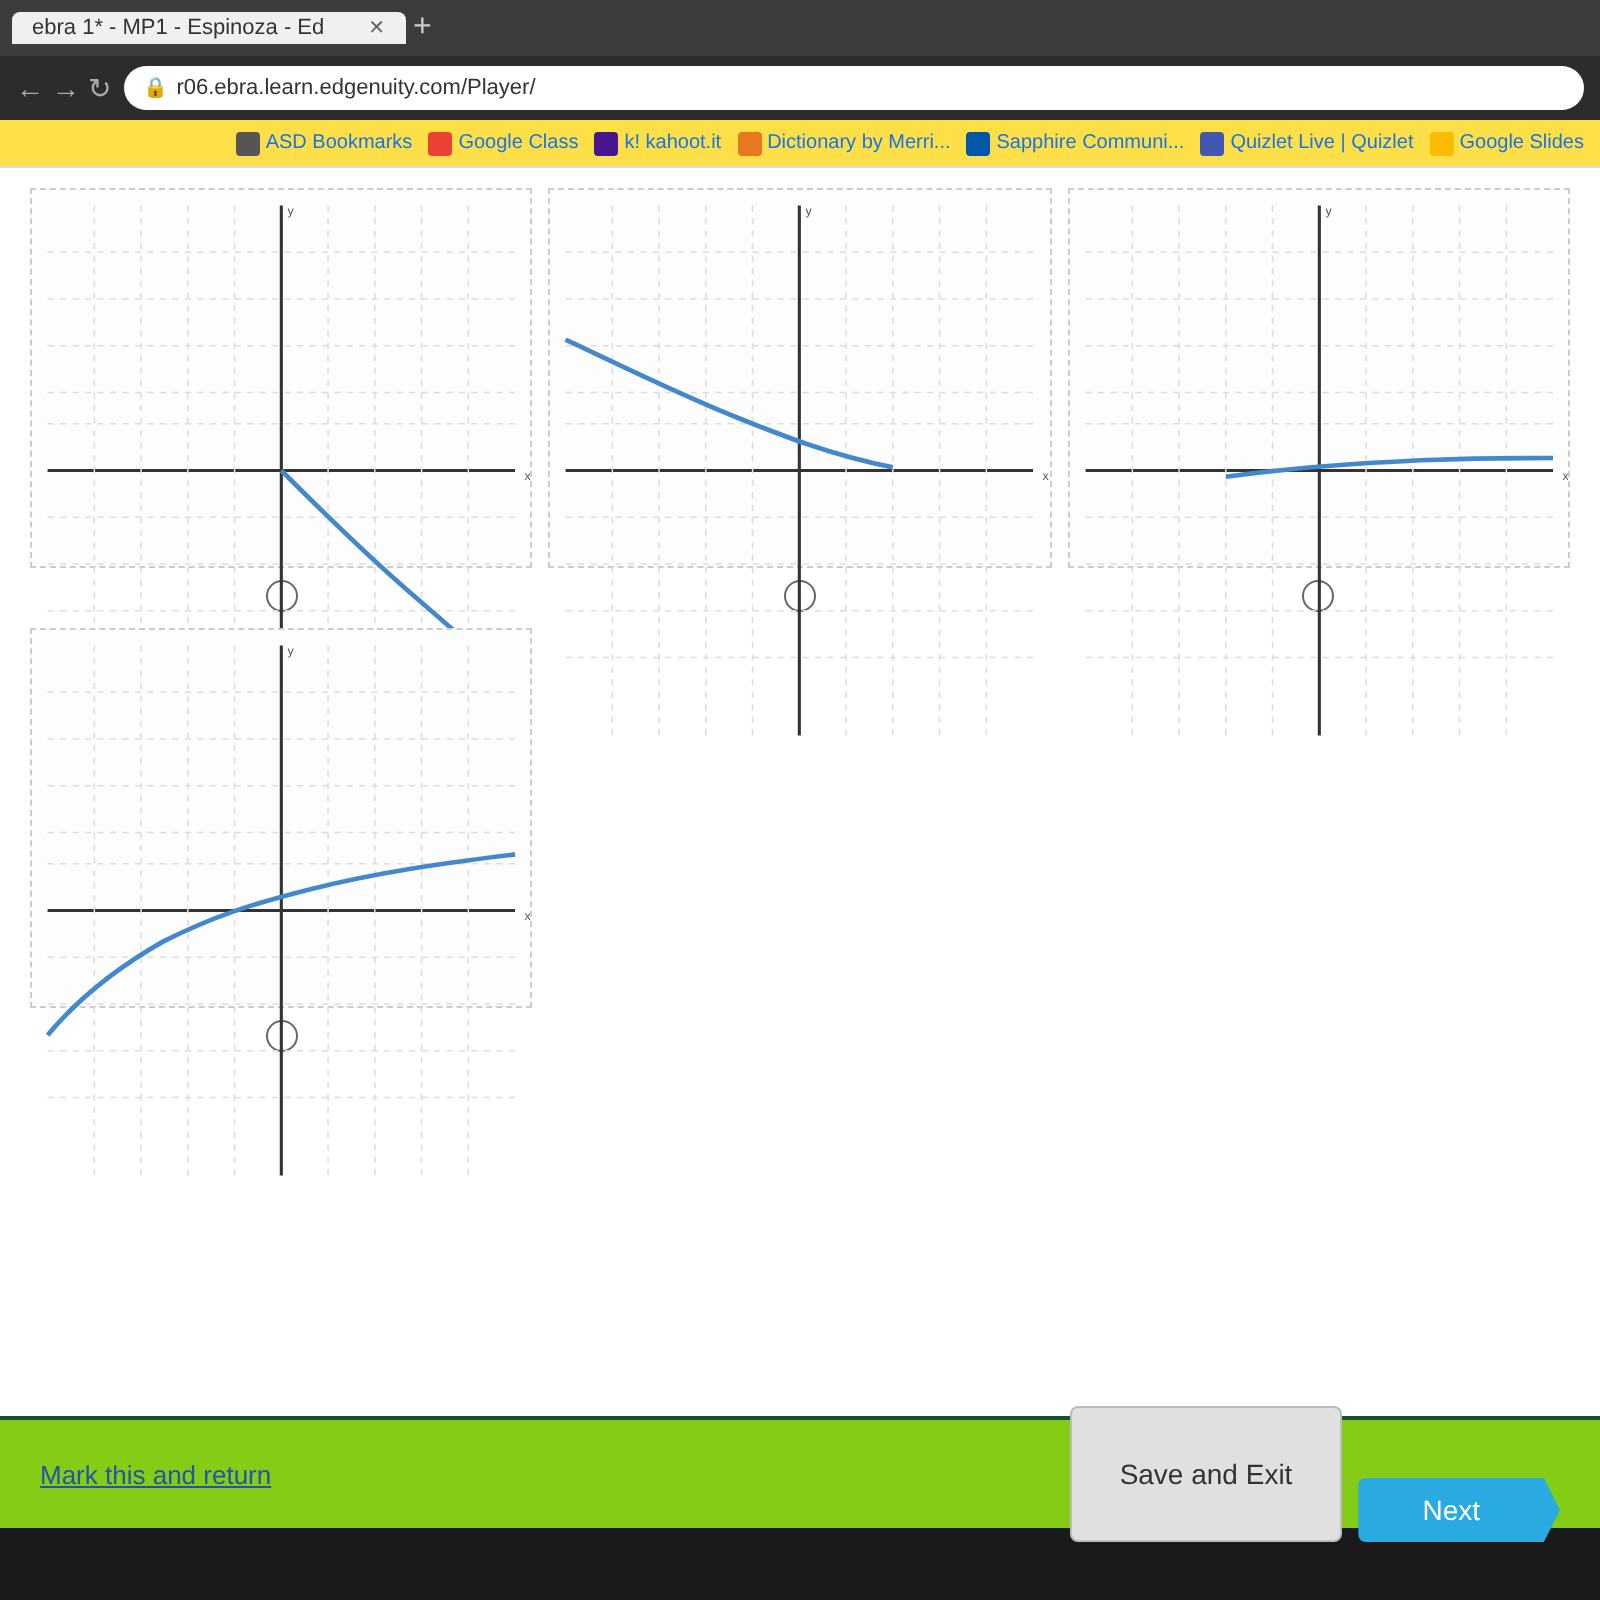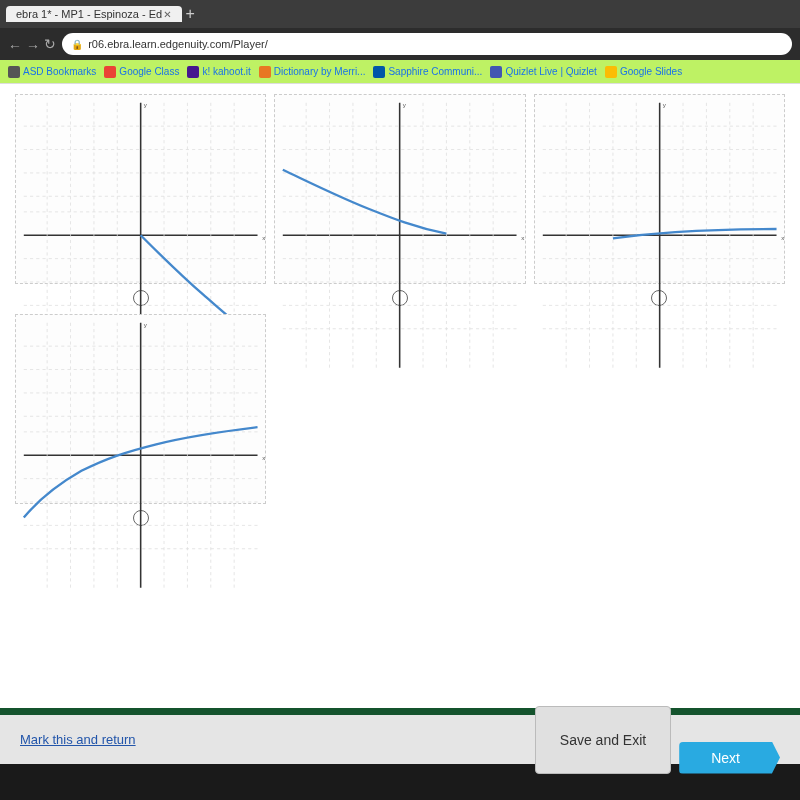--- a/index.html
+++ b/index.html
@@ -1,29 +1,29 @@
 <!DOCTYPE html>
 <html><head>
   <meta charset="utf-8">
   <style>
     * { margin: 0; padding: 0; box-sizing: border-box; }
     body { width: 800px; height: 800px; background: #1a1a1a; font-family: Arial, sans-serif; overflow: hidden; }
 
     
     .browser-chrome { background: #2c2c2c; padding: 4px 8px; display: flex; align-items: center; gap: 6px; height: 32px; }
     .tab-bar { background: #3c3c3c; display: flex; align-items: center; padding: 2px 6px; height: 28px; }
-    .tab { background: #f0f0f0; border-radius: 4px 4px 0 0; padding: 2px 10px; font-size: 11px; color: #333; display: flex; align-items: center; gap: 1px; }
+    .tab { background: #f0f0f0; border-radius: 4px 4px 0 0; padding: 2px 10px; font-size: 11px; color: #333; display: flex; align-items: center; gap: 22px; }
     .tab-close { color: #666; font-size: 10px; cursor: pointer; }
     .tab-new { color: #ccc; font-size: 16px; margin-left: 4px; cursor: pointer; }
 
     .address-bar { background: #fff; border-radius: 12px; padding: 2px 10px; font-size: 11px; color: #333; flex: 1; display: flex; align-items: center; gap: 4px; height: 22px; }
     .nav-buttons { display: flex; gap: 4px; align-items: center; }
     .nav-btn { color: #aaa; font-size: 14px; cursor: pointer; background: none; border: none; }
 
-    .bookmarks-bar { background: #bef264; display: flex; align-items: center; gap: 8px; padding: 2px 8px; height: 24px; font-size: 10px; color: #333; border-bottom: 1px solid #ddd; overflow: hidden; }
+    .bookmarks-bar { background: #fde047; display: flex; align-items: center; gap: 8px; padding: 2px 8px; height: 24px; font-size: 10px; color: #333; border-bottom: 1px solid #ddd; overflow: hidden; justify-content: flex-end; }
     .bookmark-item { white-space: nowrap; cursor: pointer; color: #1a73e8; display: flex; align-items: center; gap: 3px; }
     .bookmark-icon { width: 12px; height: 12px; background: #4285f4; border-radius: 2px; display: inline-block; }
 
     
     .main-content { background: #fff; width: 800px; height: 680px; display: flex; flex-direction: column; }
 
     
     .quiz-area { flex: 1; padding: 10px 15px; background: #fff; overflow: hidden; }
 
     .graphs-container { display: grid; grid-template-columns: 1fr 1fr 1fr; gap: 8px; margin-bottom: 8px; }
@@ -34,21 +34,21 @@
     .radio-btn { width: 16px; height: 16px; border-radius: 50%; border: 1.5px solid #666; margin-top: 6px; background: #fff; cursor: pointer; }
 
     
     .graph-svg { width: 100%; }
     .axis-line { stroke: #333; stroke-width: 1; }
     .grid-line { stroke: #ddd; stroke-width: 0.5; }
     .curve-line { stroke: #4488cc; stroke-width: 1.5; fill: none; }
     .tick-label { font-size: 4px; fill: #555; }
 
     
-    .bottom-bar { background: #e5e5e5; display: flex; align-items: center; justify-content: space-between; padding: 10px 20px; height: 56px; border-top: 7px solid #14532d; }
+    .bottom-bar { background: #84cc16; display: flex; align-items: center; justify-content: space-between; padding: 10px 20px; height: 56px; border-top: 2px solid #14532d; }
     .mark-return-link { color: #2255aa; font-size: 13px; text-decoration: underline; cursor: pointer; }
     .btn-group { display: flex; gap: 8px; }
     .save-exit-btn { background: #e0e0e0; border: 1px solid #bbb; border-radius: 4px; padding: 8px 24px; font-size: 14px; color: #333; cursor: pointer; }
     .next-btn { background: #29aae1; border: none; border-radius: 4px; padding: 8px 32px; font-size: 14px; color: #fff; cursor: pointer; clip-path: polygon(0 0, 92% 0, 100% 50%, 92% 100%, 0 100%); padding-right: 40px; margin-top: 36px; }
 
     .lock-icon { font-size: 10px; color: #666; }
   </style>
 </head>
 <body>
 

